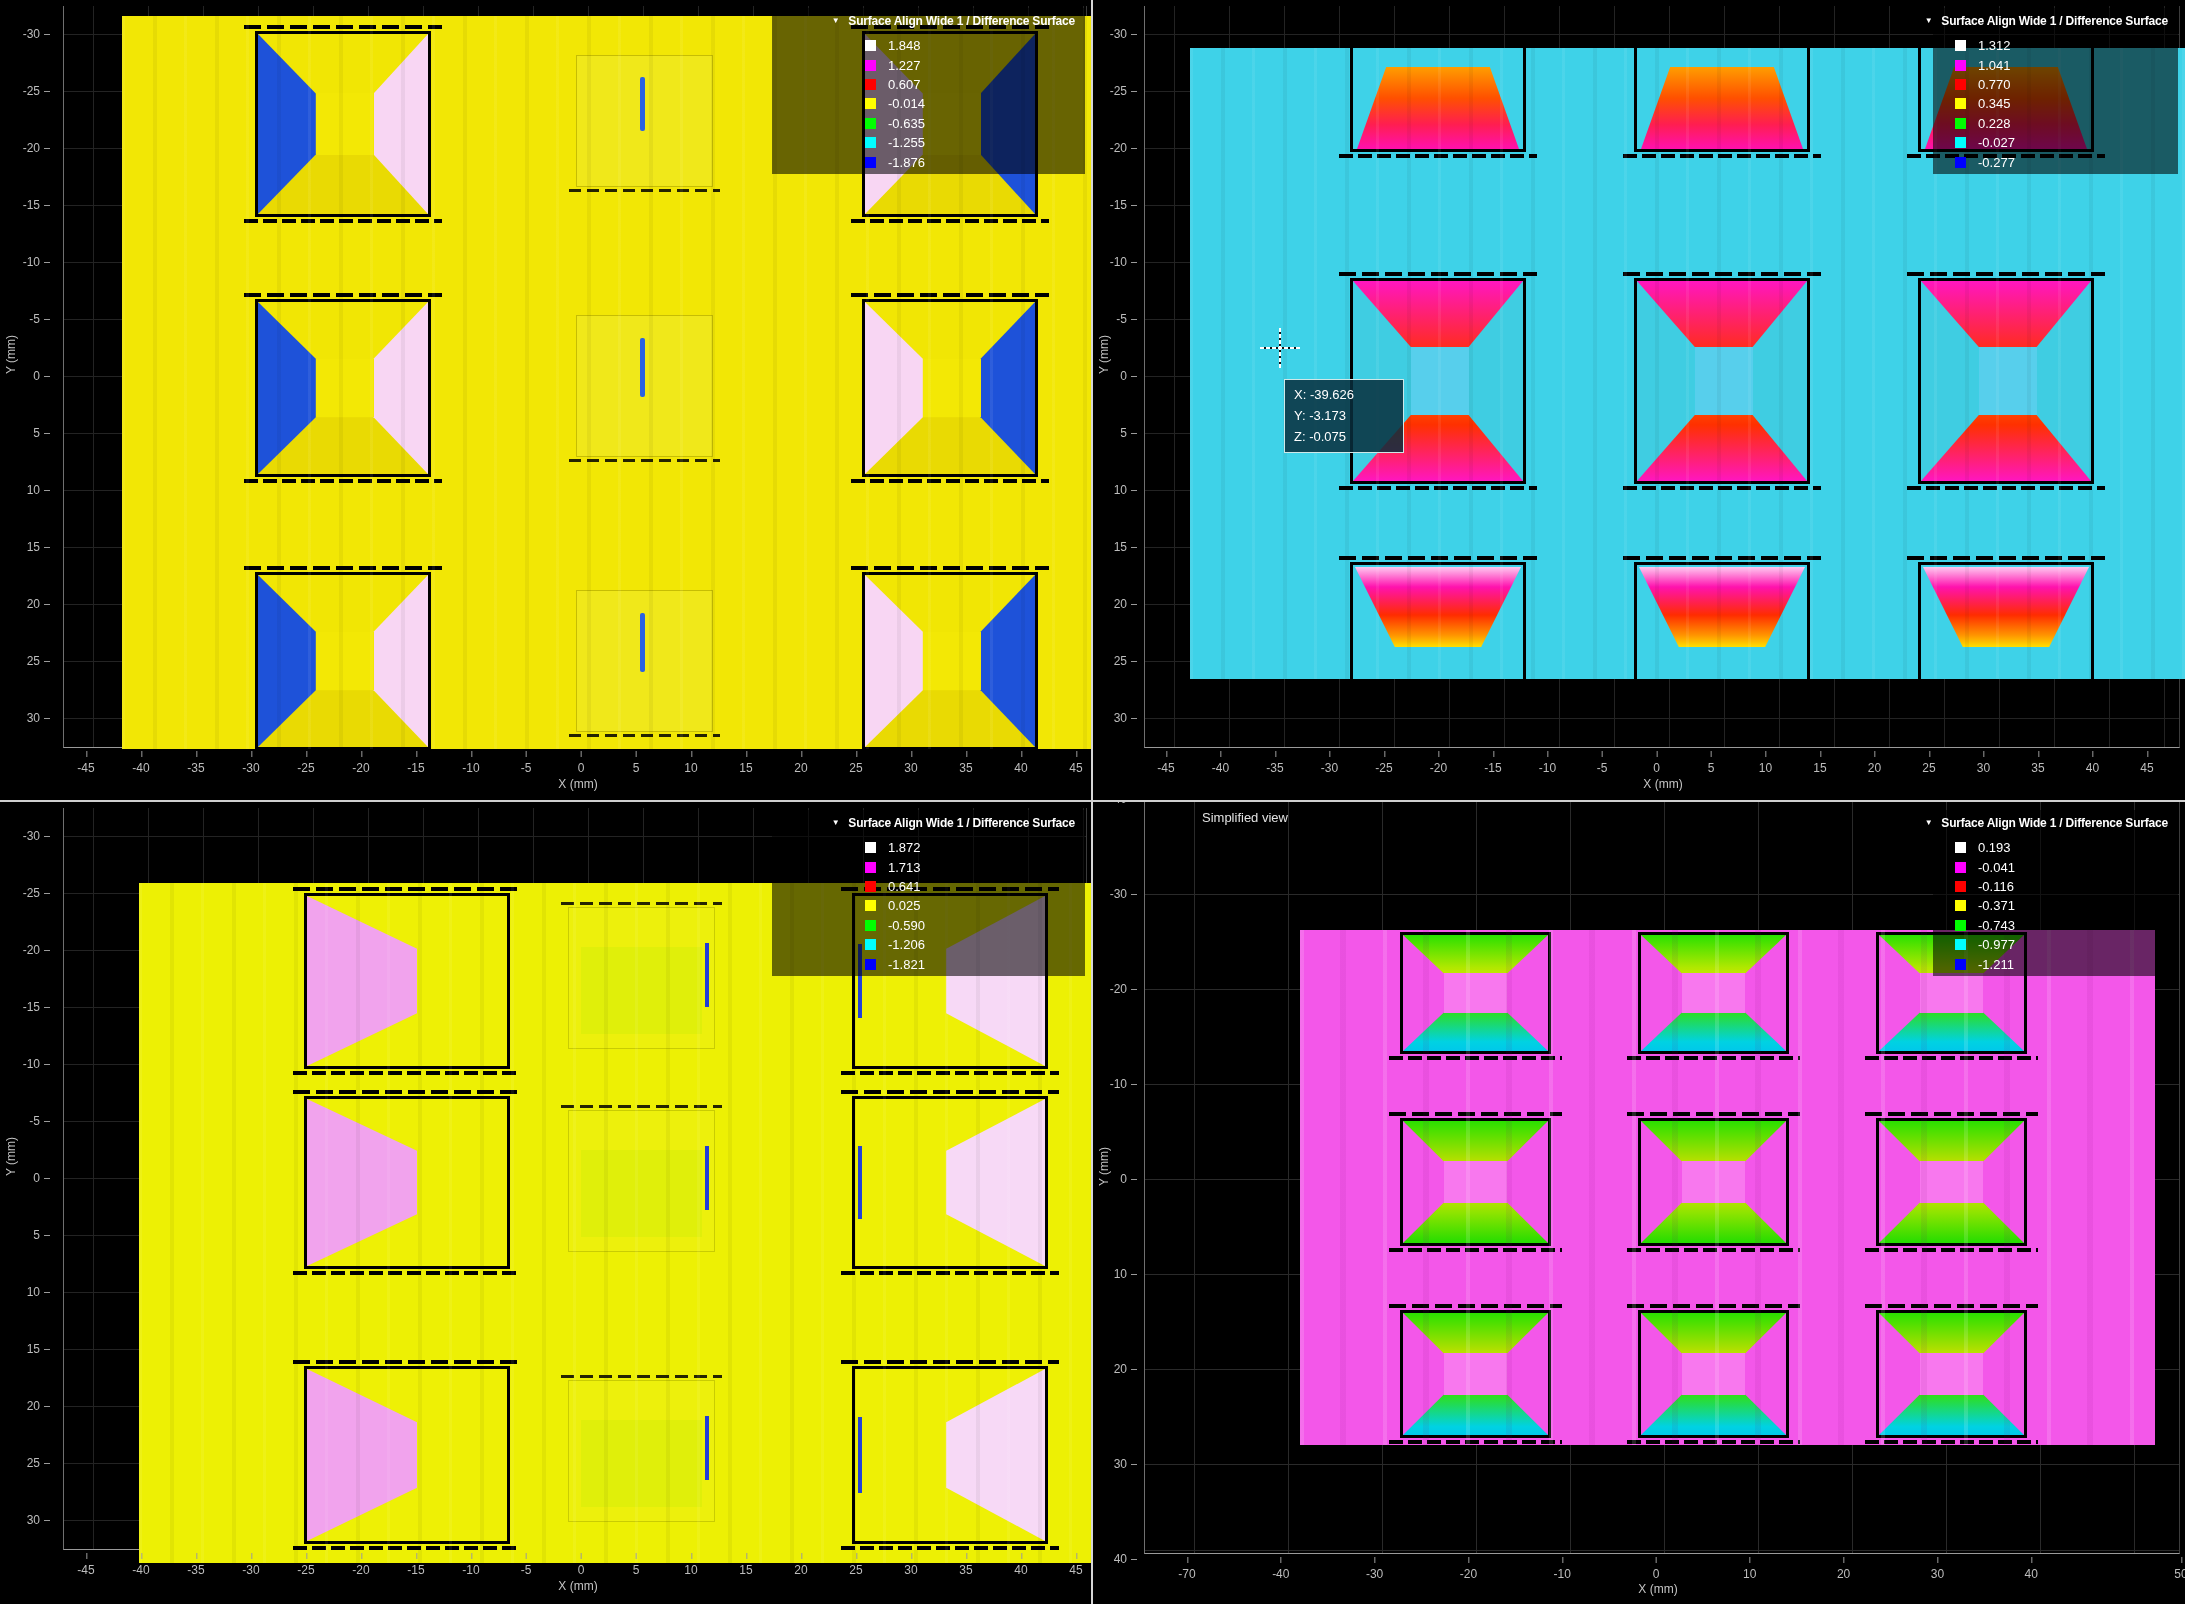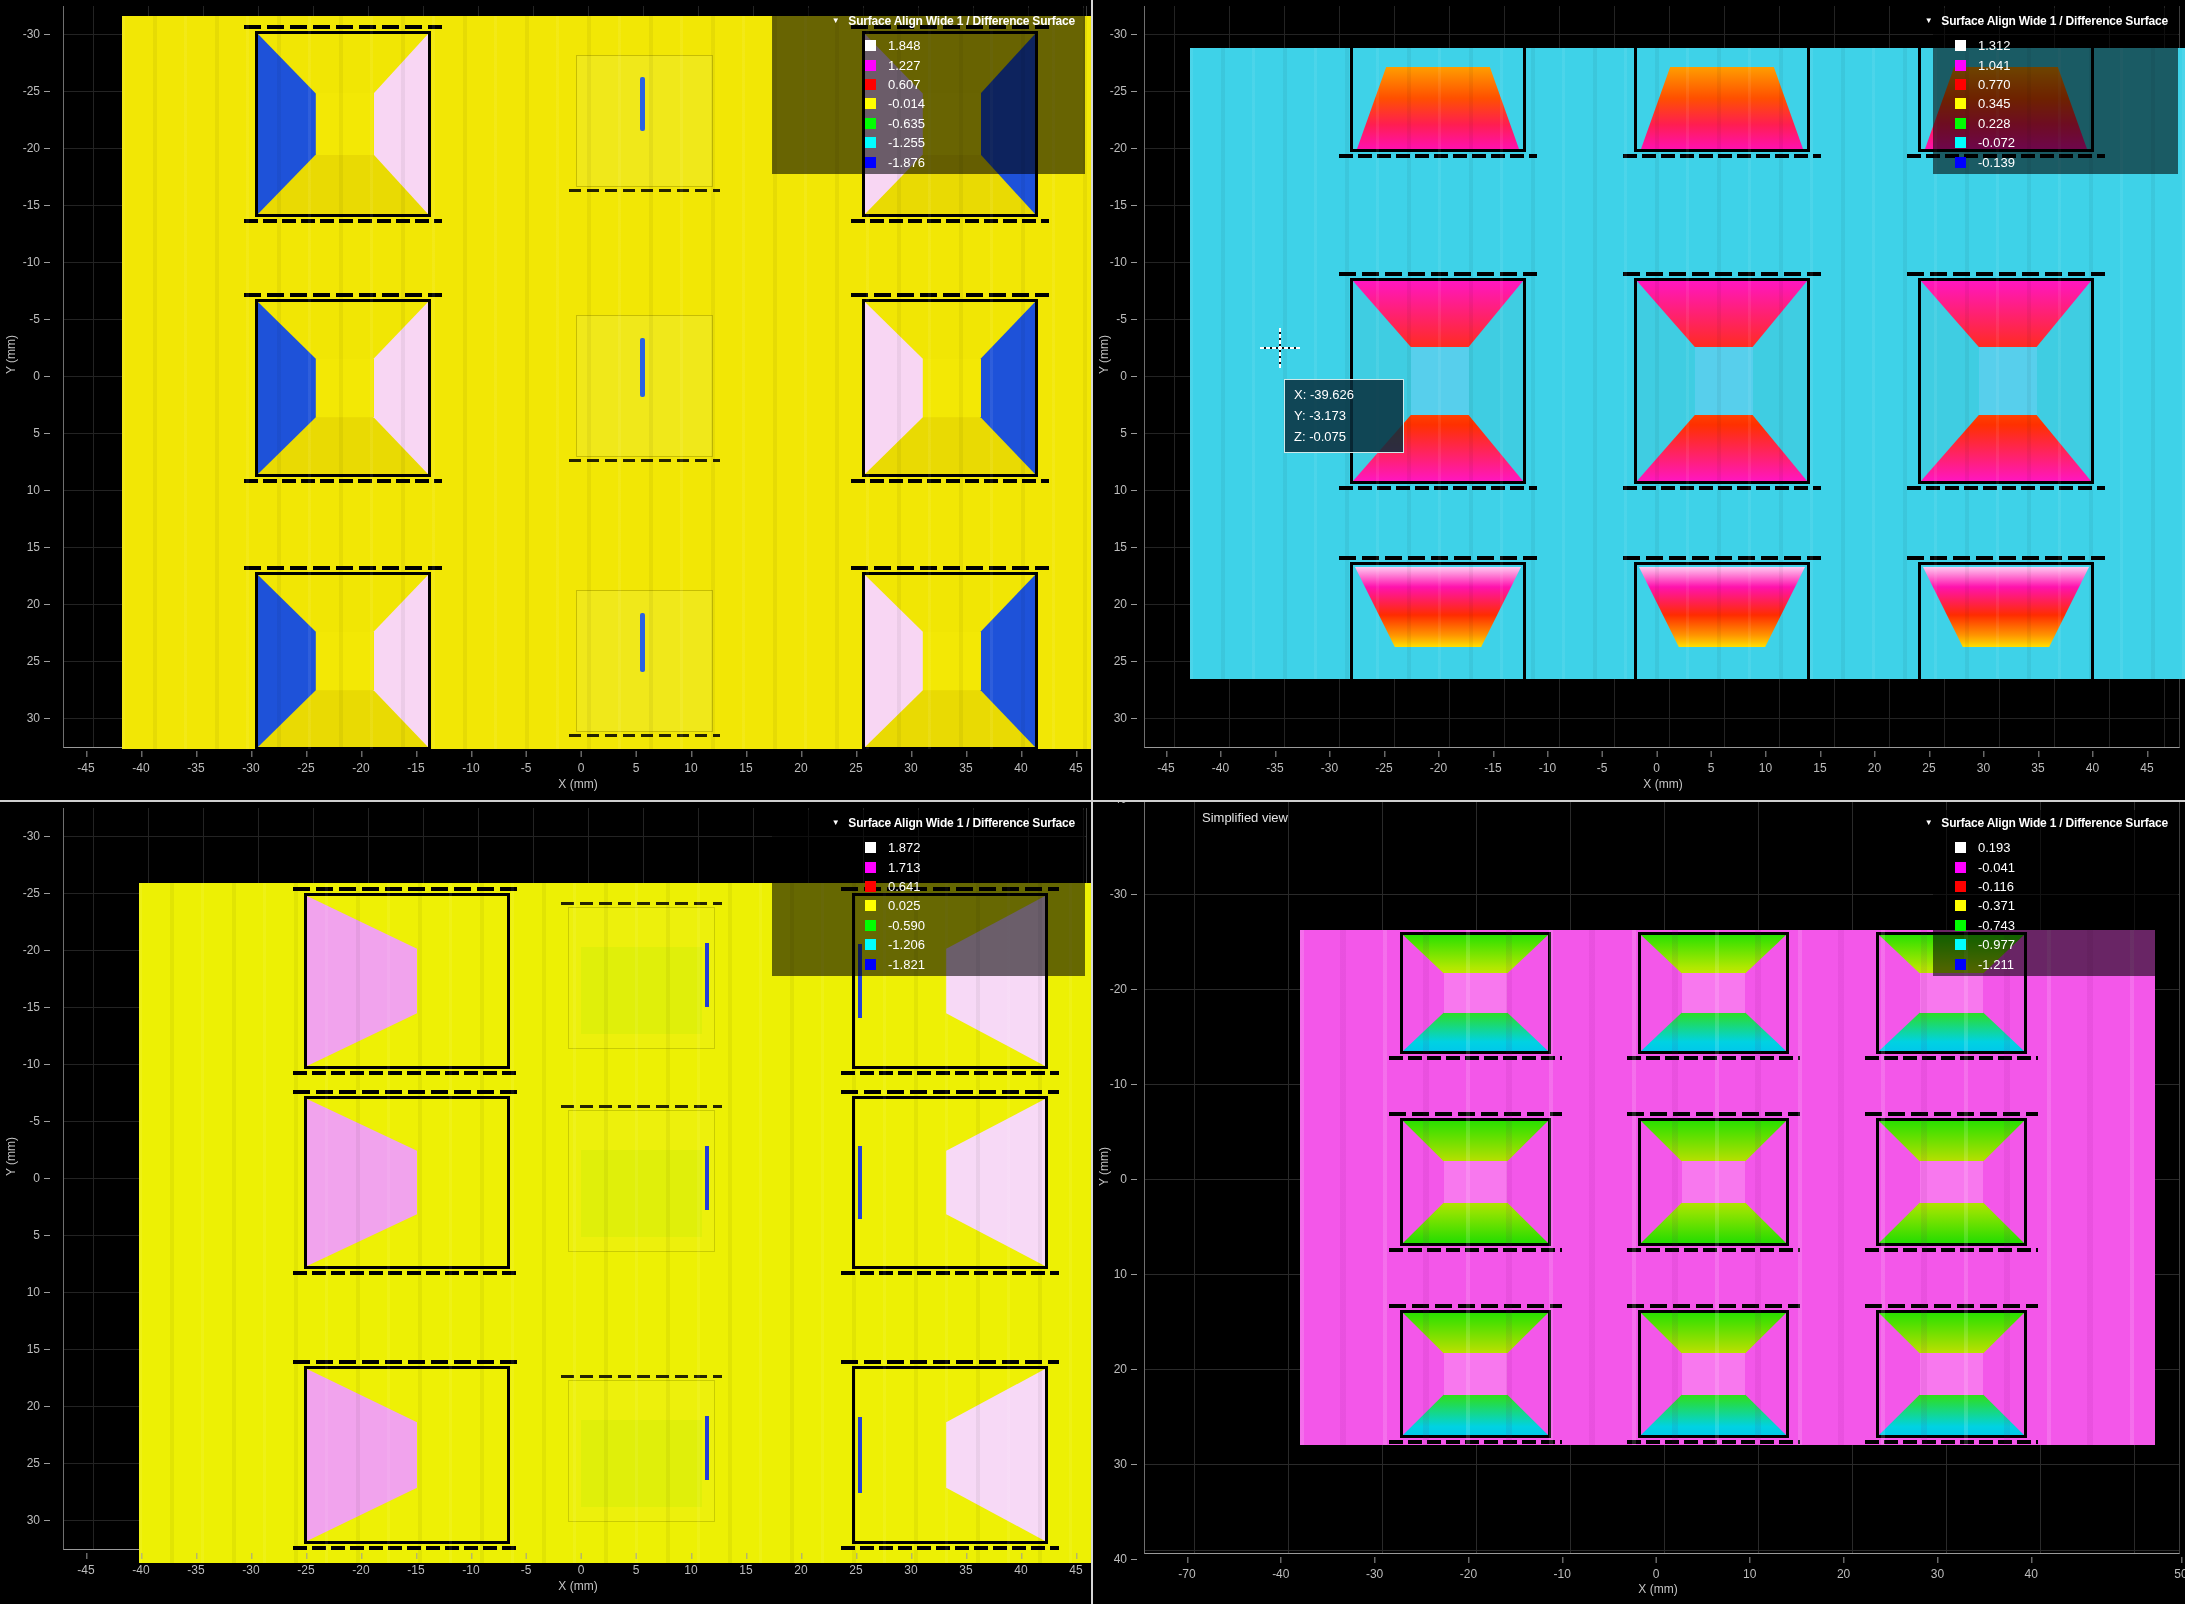--- a/index.html
+++ b/index.html
@@ -382,25 +382,25 @@
           <div class="lg-row">
             <span class="sw" style="background: rgb(255, 255, 0);"></span>
             <span class="lv">0.345</span>
           </div>
           <div class="lg-row">
             <span class="sw" style="background: rgb(0, 255, 0);"></span>
             <span class="lv">0.228</span>
           </div>
           <div class="lg-row">
             <span class="sw" style="background: rgb(0, 255, 255);"></span>
-            <span class="lv">-0.072</span>
+            <span class="lv">-0.027</span>
           </div>
           <div class="lg-row">
             <span class="sw" style="background: rgb(0, 0, 255);"></span>
-            <span class="lv">-0.139</span>
+            <span class="lv">-0.277</span>
           </div>
         </div>
     </div>
   </section>
 
   <section class="panel" id="pC">
     <div class="plot">
       <div class="grid"></div>
       <div class="data">
         <div class="pk pc1" style="left:165px;top:10px;width:200px;height:170px">

